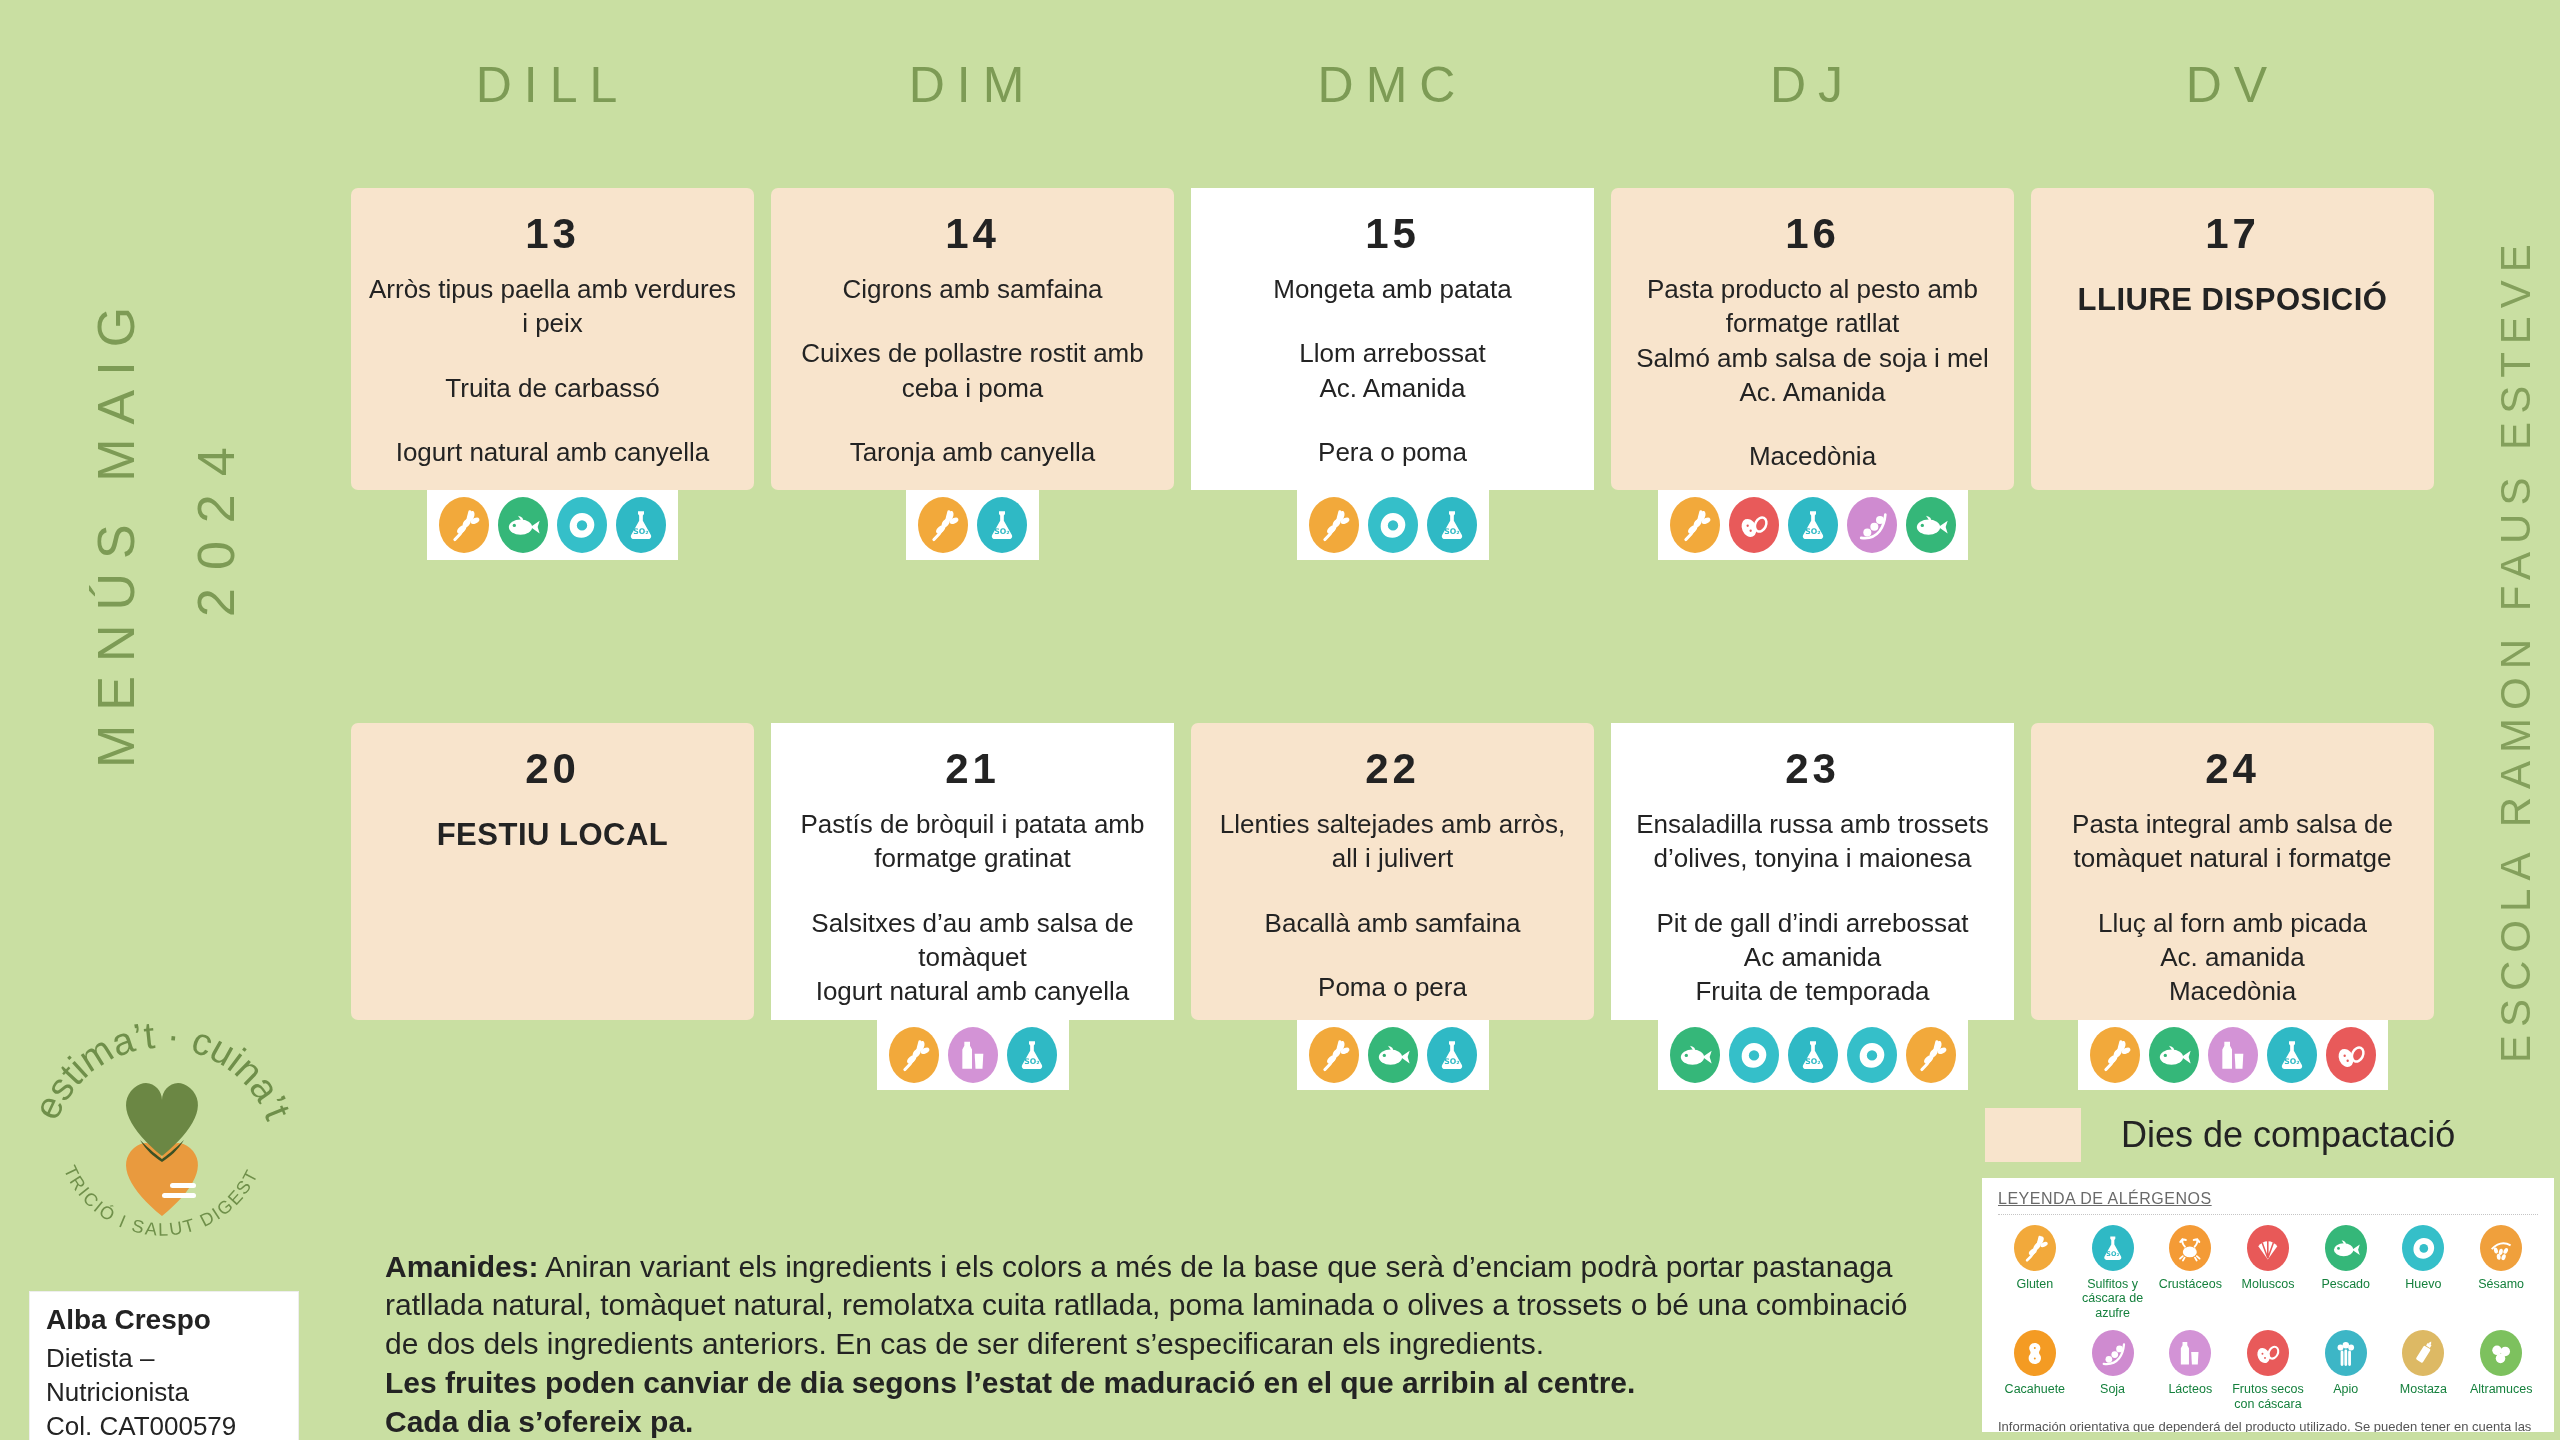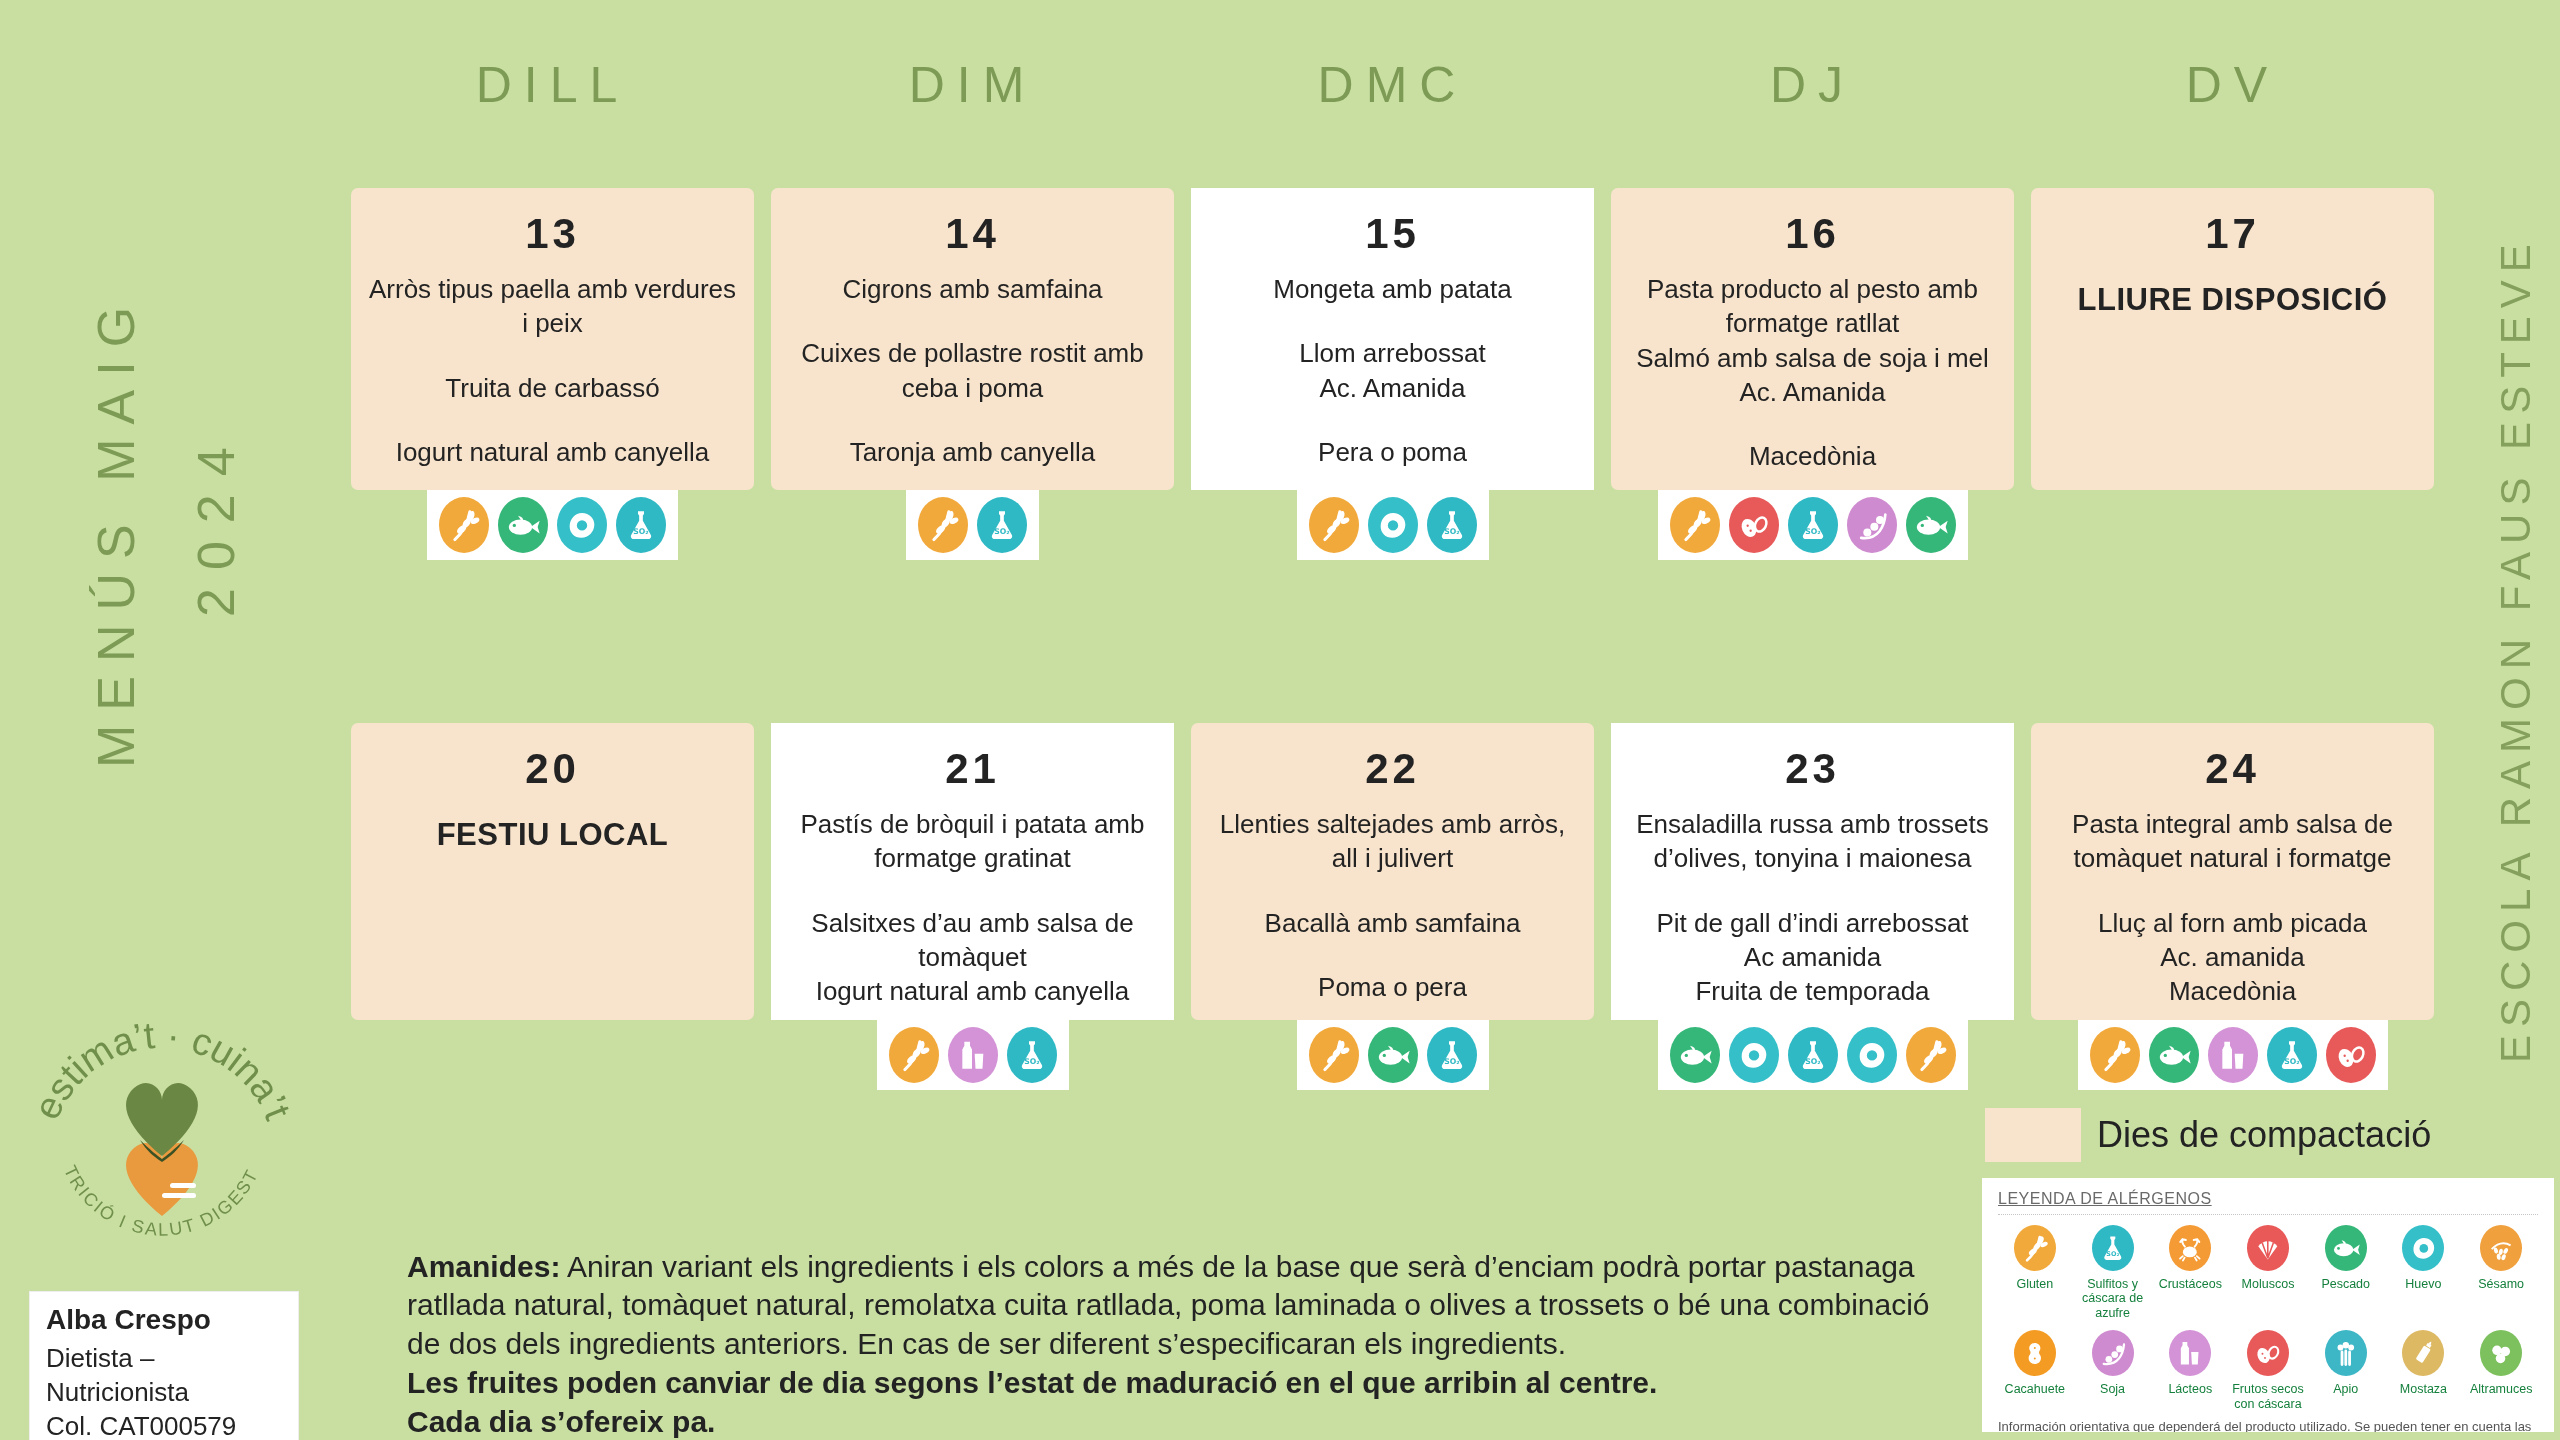--- a/index.html
+++ b/index.html
@@ -33,26 +33,26 @@
   #menu-title{left:86px;top:250px;height:560px;font-size:52px;letter-spacing:14px;}
   #menu-year{left:186px;top:408px;height:230px;font-size:52px;letter-spacing:18px;}
   #school-title{left:2492px;top:150px;height:1000px;font-size:42px;letter-spacing:8px;color:#84a05c;}
   
   #logo{position:absolute;left:12px;top:998px;}
   
   .dietitian-box{position:absolute;left:30px;top:1292px;width:268px;background:#fff;padding:12px 16px;box-sizing:border-box;box-shadow:0 0 0 1px #eee;}
   .diet-name{font-size:28px;font-weight:700;margin-bottom:6px;}
   .diet-line{font-size:26px;line-height:1.3;}
   
-  .notes-block{position:absolute;left:407px;top:1248px;width:1545px;}
+  .notes-block{position:absolute;left:385px;top:1248px;width:1545px;}
   .amanides{margin:0;font-size:30px;line-height:1.28;}
   .amanides .b{font-weight:700;}
   .bold-note{margin:0;font-size:30px;font-weight:700;line-height:1.3;}
   
-  .compaction{position:absolute;left:1985px;top:1108px;display:flex;align-items:center;gap:16px;}
+  .compaction{position:absolute;left:1985px;top:1108px;display:flex;align-items:center;gap:40px;}
   .compaction-swatch{width:96px;height:54px;background:var(--peach);}
   .compaction-label{font-size:36px;}
   
   .legend-panel{position:absolute;left:1982px;top:1178px;width:572px;height:254px;background:#fff;box-sizing:border-box;padding:12px 16px 8px;overflow:hidden;}
   .legend-title{font-size:16px;color:#6a6a6a;letter-spacing:.5px;border-bottom:1px dotted #c5c5c5;padding-bottom:6px;text-decoration:underline;}
   .legend-grid{margin-top:10px;display:grid;grid-template-columns:repeat(7,1fr);row-gap:10px;column-gap:4px;}
   .legend-item{display:flex;flex-direction:column;align-items:center;text-align:center;}
   .legend-item .al-circle{width:42px;height:46px;}
   .legend-label{font-size:12.5px;color:#15803d;line-height:1.15;margin-top:6px;}
   .legend-note{font-size:13px;color:#555;margin-top:8px;}

